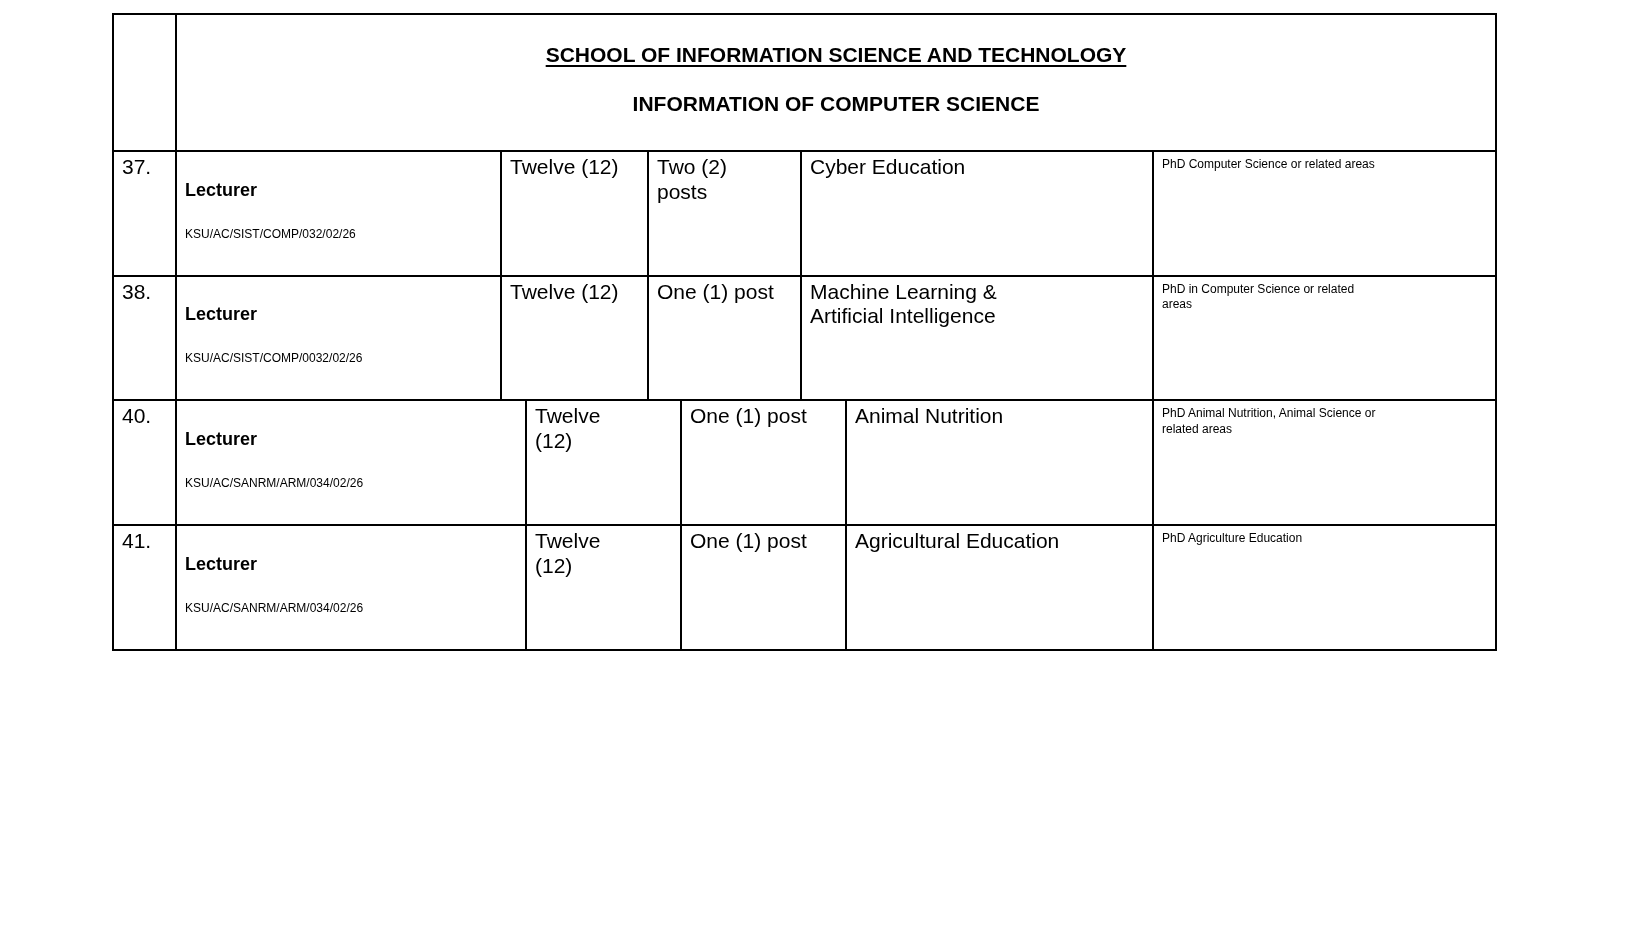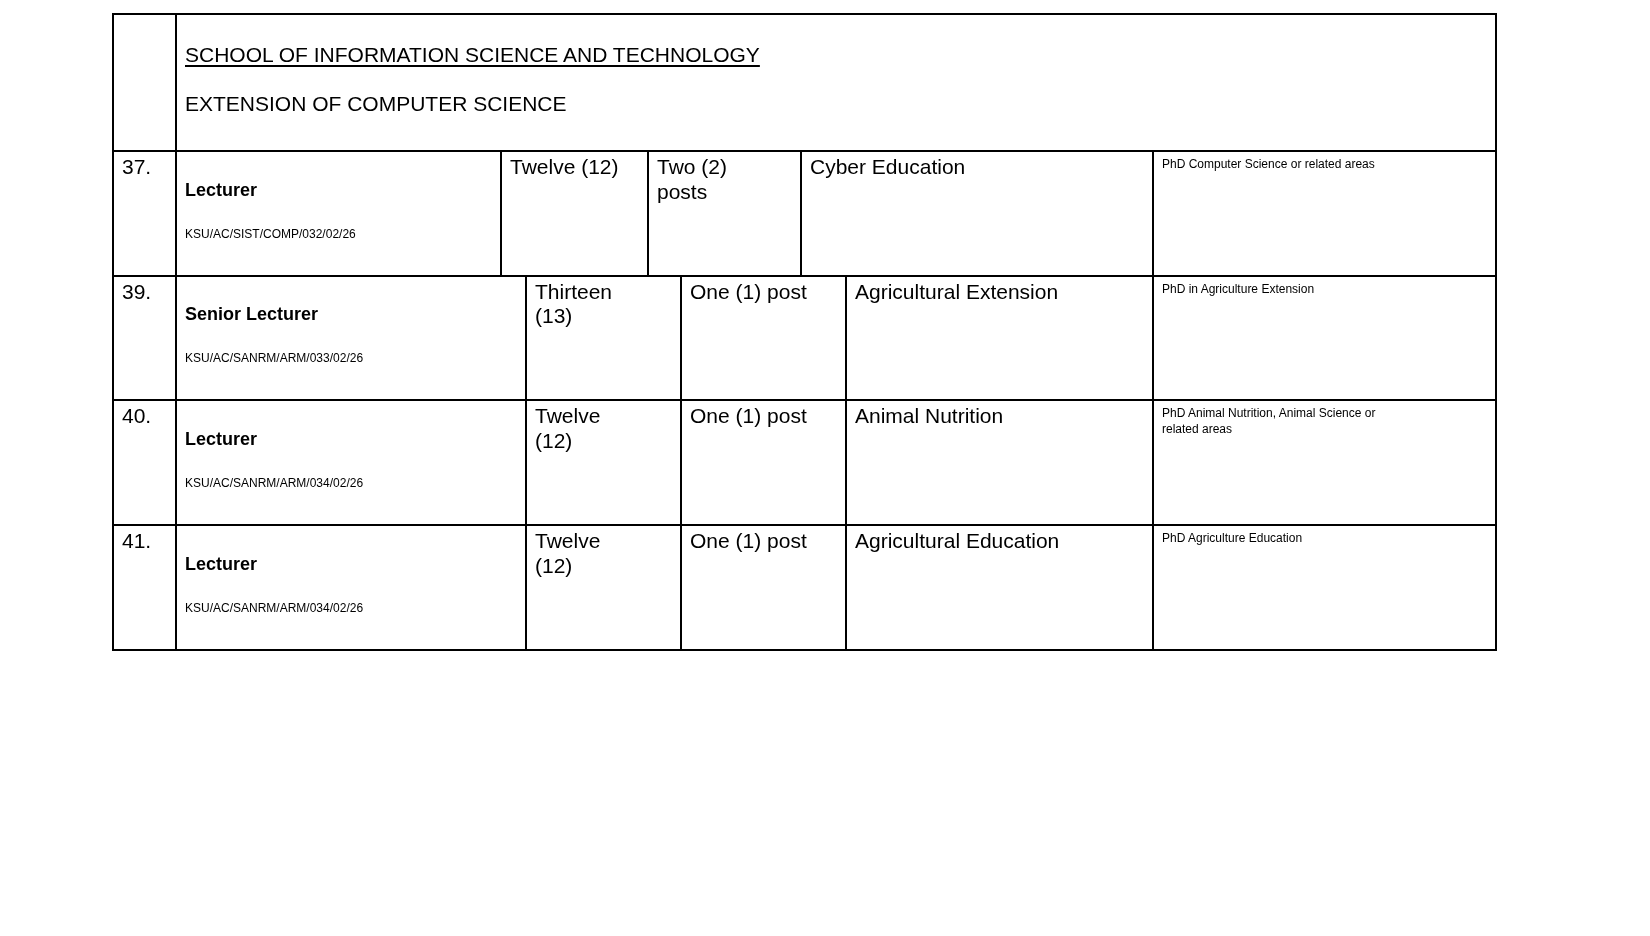--- a/index.html
+++ b/index.html
@@ -26,21 +26,22 @@
     border: 2px solid #000;
     vertical-align: top;
     padding: 3px 8px 8px 8px;
     font-size: 21px;
     line-height: 1.18;
     white-space: pre-line;
     overflow: hidden;
   }
   td.num { padding-left: 9px; margin-left: 8px; }
   td.hdr {
-    font-weight: normal;
+    text-align: center;
+    font-weight: bold;
     font-size: 22.5px;
     line-height: 1.3;
     padding: 4px 6px 12px 6px;
     white-space: normal;
   }
   .u {
     text-decoration: underline;
     text-decoration-thickness: 2px;
     text-underline-offset: 3px;
   }
@@ -64,51 +65,52 @@
       <col style="width:45px">
         <col style="width:307px">
         <col style="width:343px">
     </colgroup>
 
     <tbody>
         <tr>
       <td class="num"></td>
       <td class="hdr" colspan="8">
         <div class="u">SCHOOL OF INFORMATION SCIENCE AND TECHNOLOGY</div>
-        <div>EXTENSION OF COMPUTER SCIENCE</div>
+        <div>INFORMATION OF COMPUTER SCIENCE</div>
       </td>
     </tr>
 
     <tr>
       <td class="num">37.</td>
       <td class="pos">
         <div class="pos-title">Lecturer</div>
         <div class="pos-code">KSU/AC/SIST/COMP/032/02/26</div>
       </td>
       <td colspan="2">Twelve (12)</td>
       <td colspan="2">Two (2)
 posts</td>
       <td colspan="2">Cyber Education</td>
       <td class="qual small">PhD Computer Science or related areas</td>
     </tr>
 
+    <tr>
+      <td class="num">38.</td>
+      <td class="pos">
+        <div class="pos-title">Lecturer</div>
+        <div class="pos-code">KSU/AC/SIST/COMP/0032/02/26</div>
+      </td>
+      <td colspan="2">Twelve (12)</td>
+      <td colspan="2">One (1) post</td>
+      <td colspan="2">Machine Learning &amp;
+Artificial Intelligence</td>
+      <td class="qual small">PhD in Computer Science or related
+areas</td>
+    </tr>
 
 
-    <tr>
-      <td class="num">39.</td>
-      <td class="pos" colspan="2">
-        <div class="pos-title">Senior Lecturer</div>
-        <div class="pos-code">KSU/AC/SANRM/ARM/033/02/26</div>
-      </td>
-      <td colspan="2">Thirteen
-(13)</td>
-      <td colspan="2">One (1) post</td>
-      <td>Agricultural Extension</td>
-      <td class="qual small">PhD in Agriculture Extension</td>
-    </tr>
 
     <tr>
       <td class="num">40.</td>
       <td class="pos" colspan="2">
         <div class="pos-title">Lecturer</div>
         <div class="pos-code">KSU/AC/SANRM/ARM/034/02/26</div>
       </td>
       <td colspan="2">Twelve
 (12)</td>
       <td colspan="2">One (1) post</td>

